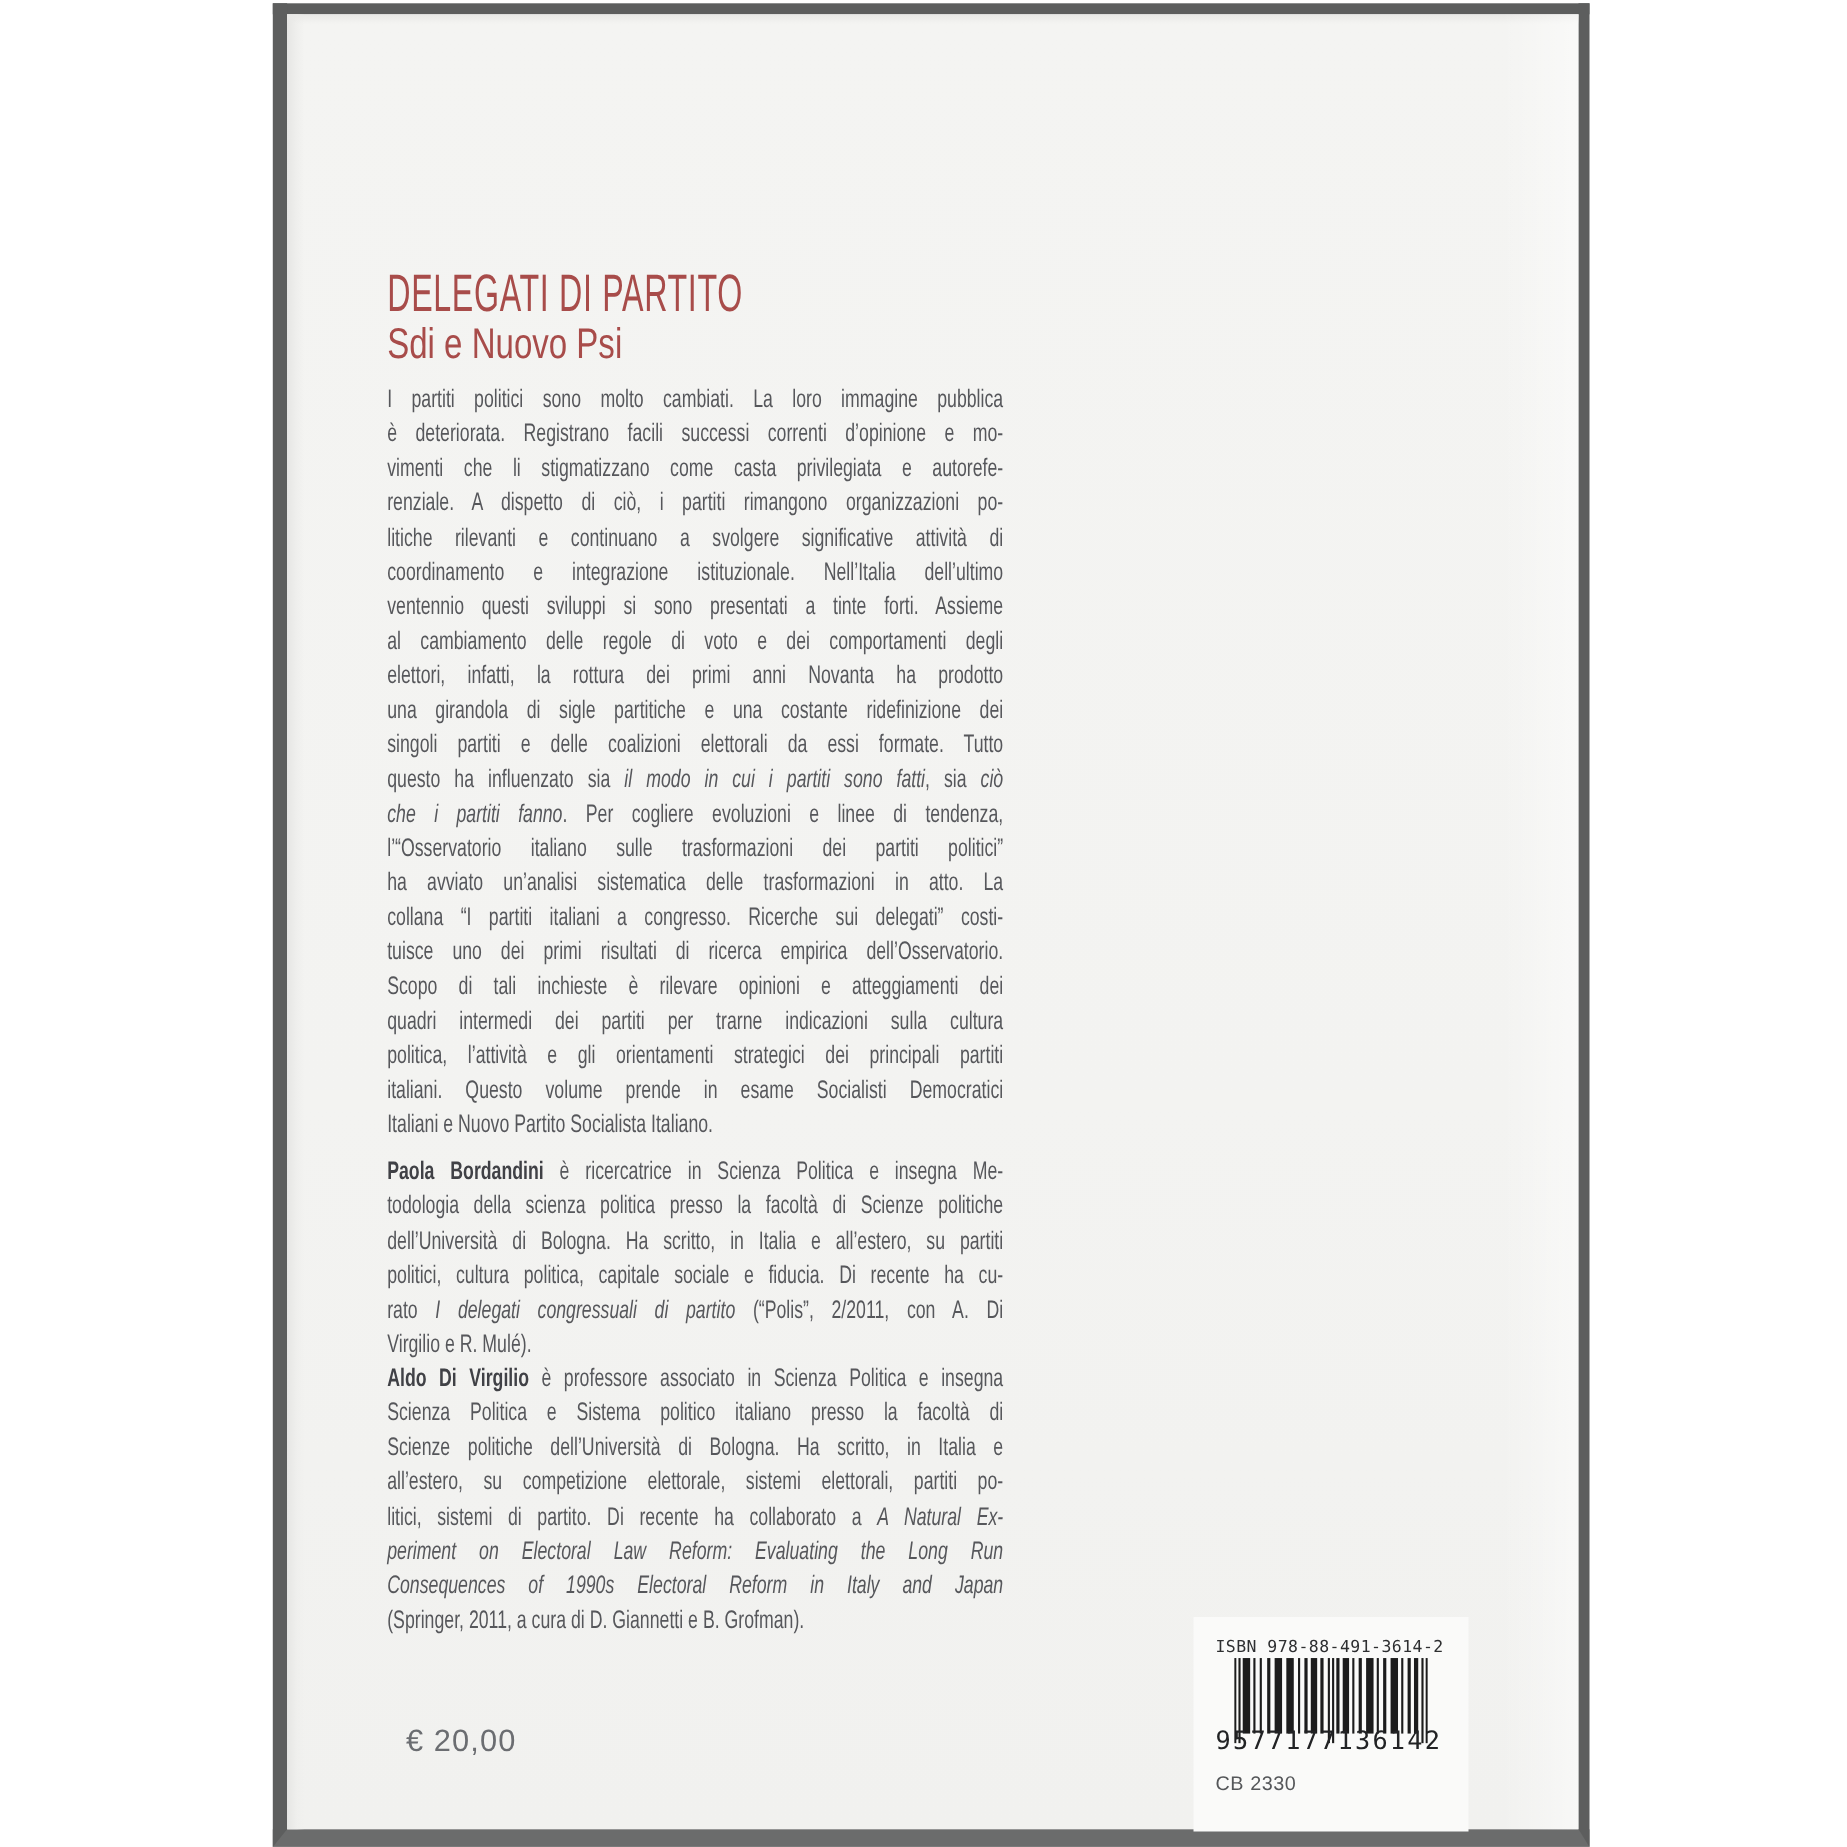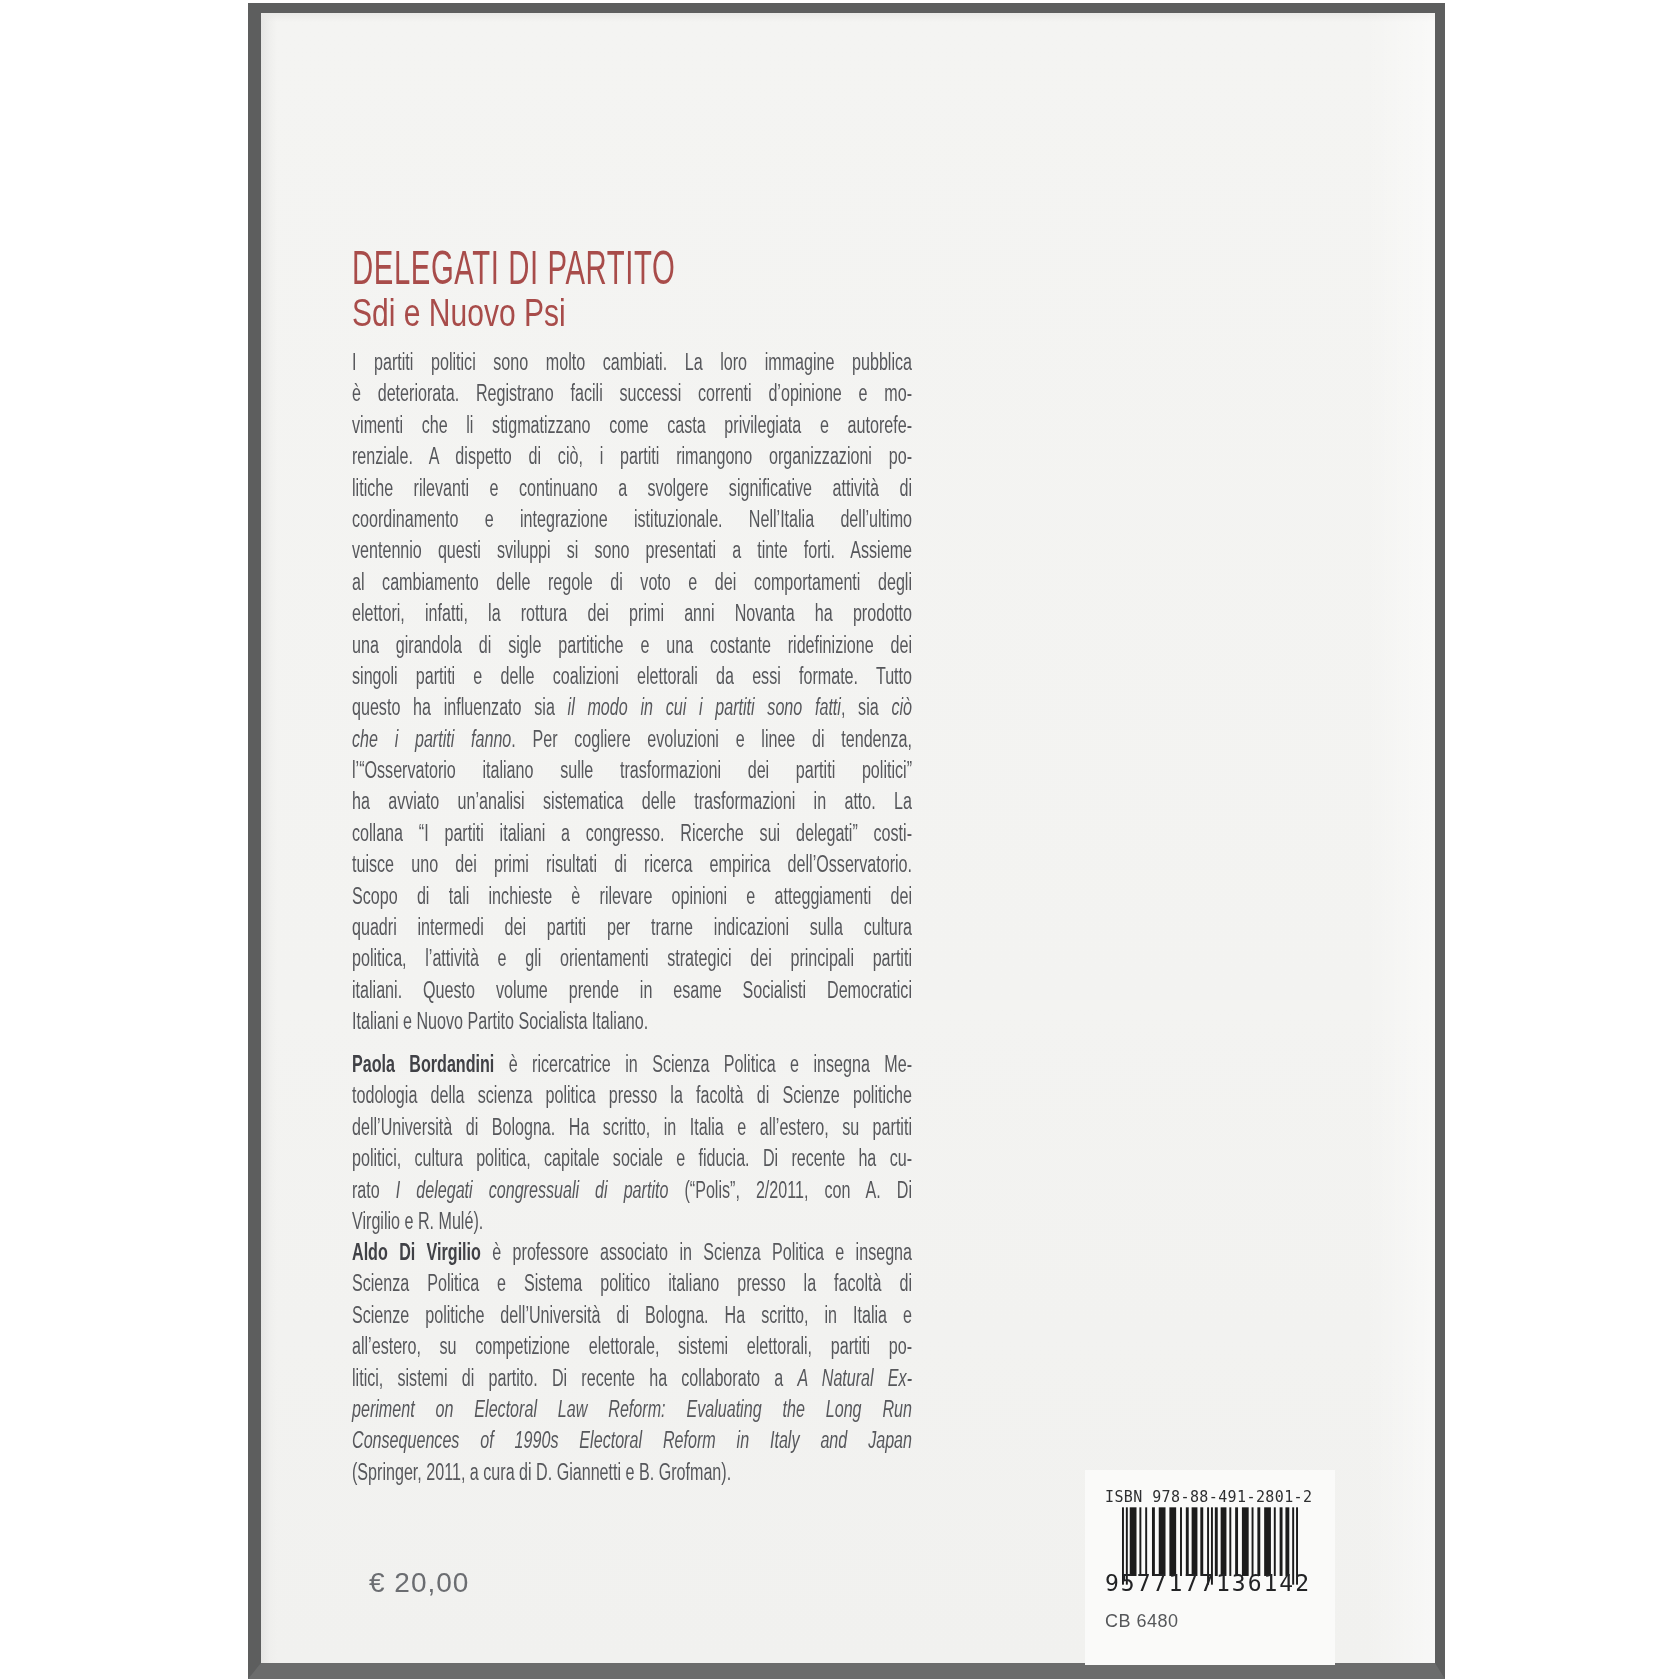--- a/index.html
+++ b/index.html
@@ -137,21 +137,21 @@
       <div class="tline"><span>all’estero, su competizione elettorale, sistemi elettorali, partiti po-</span></div>
       <div class="tline"><span>litici, sistemi di partito. Di recente ha collaborato a </span><span class="it">A Natural Ex-</span></div>
       <div class="tline"><span class="it">periment on Electoral Law Reform: Evaluating the Long Run</span></div>
       <div class="tline"><span class="it">Consequences of 1990s Electoral Reform in Italy and Japan</span></div>
       <div class="tline last"><span>(Springer, 2011, a cura di D. Giannetti e B. Grofman).</span></div>
     </div>
 
   <div class="price">€ 20,00</div>
 
   <div class="isbn-label">
-    <div class="isbn-text">ISBN 978-88-491-2801-2</div>
+    <div class="isbn-text">ISBN 978-88-491-3614-2</div>
     <svg class="barcode" width="176" height="80" viewBox="0 0 182 80">
       <rect x="0" y="0" width="2" height="80"></rect>
         <rect x="4" y="0" width="2" height="80"></rect>
       <rect x="8" y="0" width="7" height="71"></rect>
         <rect x="18" y="0" width="2" height="71"></rect>
       <rect x="24" y="0" width="2" height="71"></rect>
         <rect x="31" y="0" width="3" height="71"></rect>
       <rect x="38" y="0" width="7" height="71"></rect>
         <rect x="49" y="0" width="7" height="71"></rect>
       <rect x="60" y="0" width="2" height="71"></rect>
@@ -172,15 +172,15 @@
         <rect x="163" y="0" width="3" height="71"></rect>
       <rect x="169" y="0" width="4" height="71"></rect>
       <rect x="176" y="0" width="2" height="80"></rect>
         <rect x="180" y="0" width="2" height="80"></rect>
     </svg>
     <div class="barcode-digits">
       <span>9</span>
       <span>577177</span>
       <span>136142</span>
     </div>
-    <div class="pub-code">CB 6480</div>
+    <div class="pub-code">CB 2330</div>
   </div>
 </div>
 
 </body></html>

